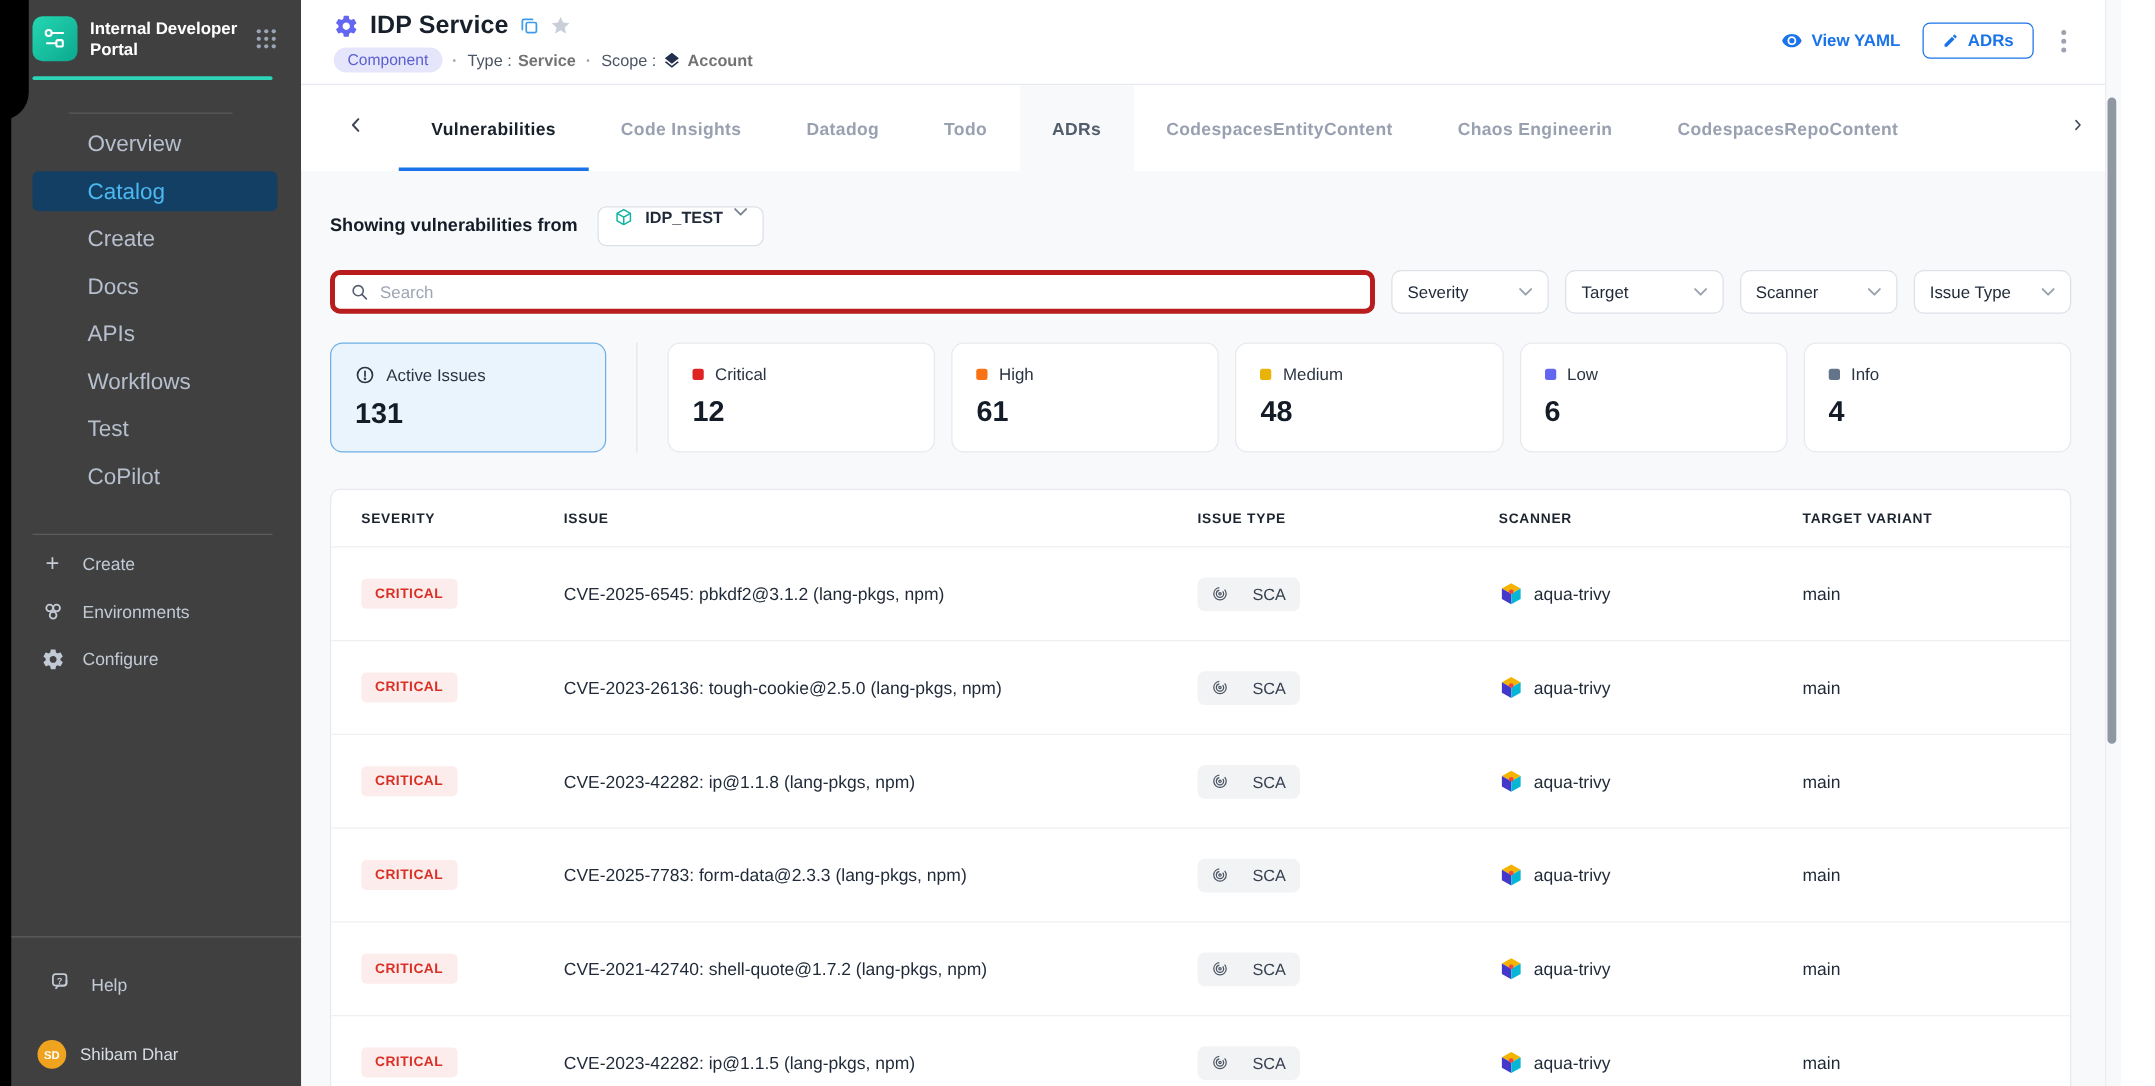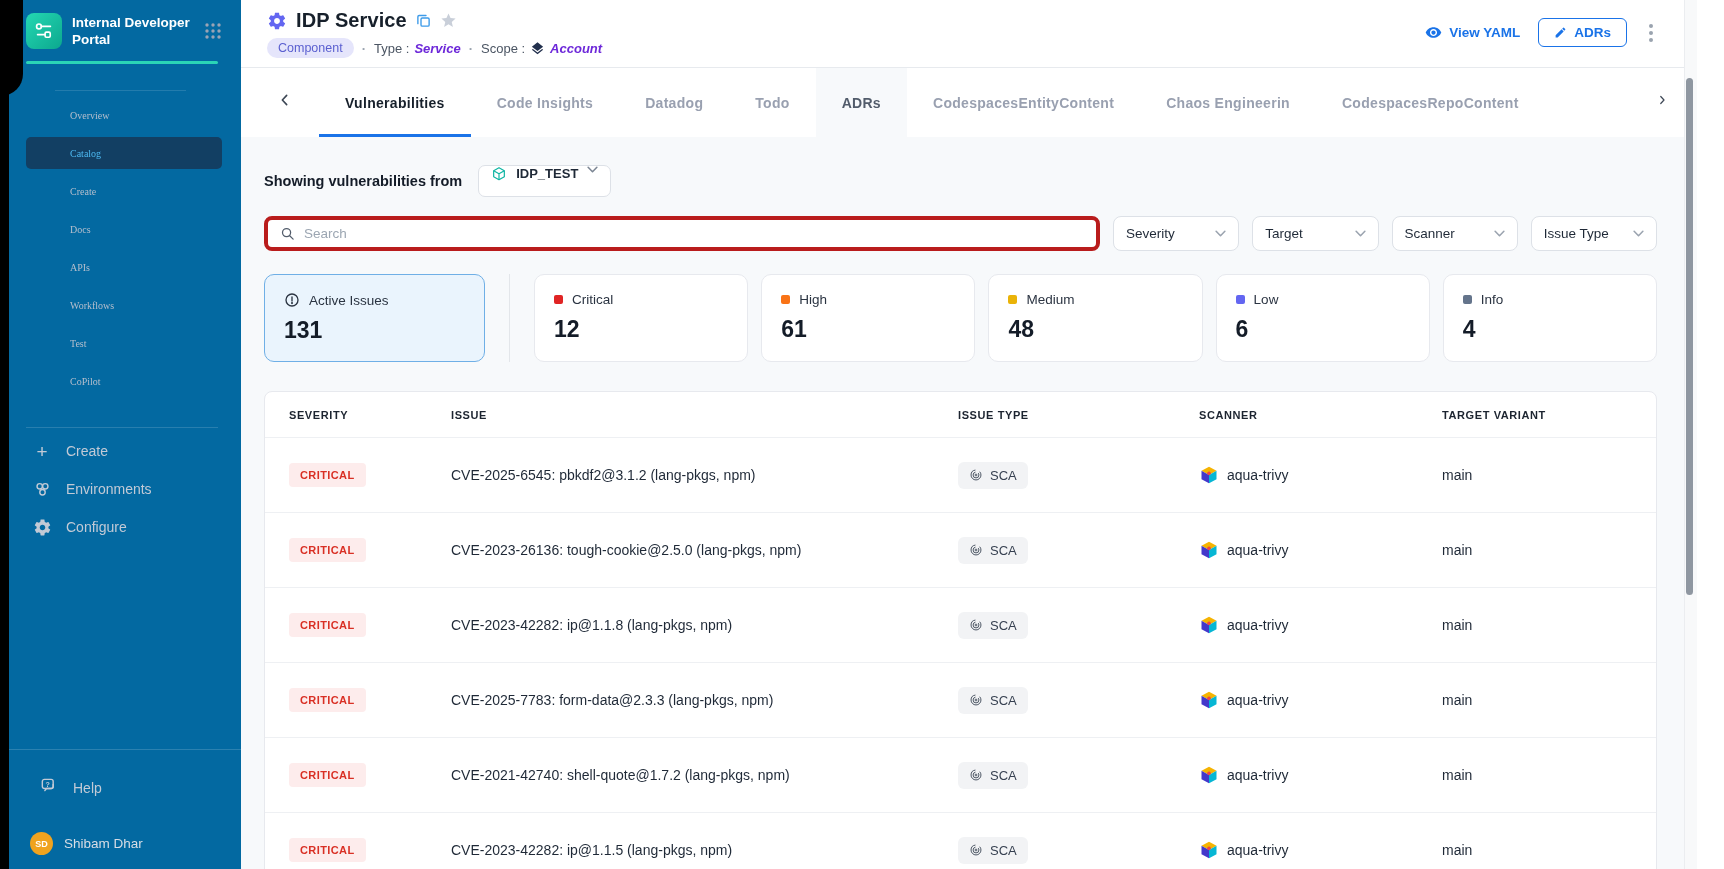--- a/index.html
+++ b/index.html
@@ -6,31 +6,31 @@
   html,body { width:1724px; height:869px; overflow:hidden; background:#fff;
     font-family:"Liberation Sans","DejaVu Sans",sans-serif; }
   .app { position:relative; width:1724px; height:869px; overflow:hidden; background:#fff; }
 
   
   .edge-strip { position:absolute; left:0; top:0; width:9px; height:869px; background:#000; z-index:30; }
   .corner-top { position:absolute; left:0; top:0; width:23px; height:96px; background:#000;
     border-bottom-right-radius:22px; z-index:30; }
 
   
-  .sidebar { position:absolute; left:0; top:0; width:241px; height:869px; background:#0369a1; color:#bac2cf; }
+  .sidebar { position:absolute; left:0; top:0; width:241px; height:869px; background:#404040; color:#bac2cf; }
   .sb-head { display:flex; align-items:center; padding:13px 18px 0 26px; }
   .logo-tile { width:36px; height:36px; border-radius:8px; flex:none;
     background:linear-gradient(135deg,#24d8b2,#0ca88e); display:flex; align-items:center; justify-content:center; }
   .brand { margin-left:10px; font-size:13.5px; font-weight:700; color:#fff; line-height:17px; flex:1; }
   .grid-icon { width:20px; height:20px; flex:none; }
   .teal-rule { margin:12px 23px 0 26px; height:3px; background:#2bd5b6; border-radius:2px; }
   .sb-div { height:1px; background:rgba(255,255,255,0.13); margin:26px 55px 0 55px; }
   .sb-nav { margin-top:8px; }
   .sb-item { height:32px; margin:6px 19px 6px 26px; display:flex; align-items:center;
-    padding-left:44px; font-size:10px; color:#b6bfcd; border-radius:5px; cursor:pointer;font-family:Liberation Serif, serif; }
+    padding-left:44px; font-size:18px; color:#b6bfcd; border-radius:5px; cursor:pointer; }
   .sb-item.active { background:#123f63; color:#4cb8f0; }
   .sb-div2 { height:1px; background:rgba(255,255,255,0.15); margin:30px 23px 0 26px; }
   .sb-action { height:30px; margin:8px 19px; display:flex; align-items:center; gap:14px;
     padding-left:13px; font-size:14px; color:#c2cad6; cursor:pointer; }
   .sb-action .ic { width:20px; height:20px; display:flex; align-items:center; justify-content:center; }
   .plus-glyph { font-size:19px; font-weight:400; color:#c2cad6; line-height:1; }
   .sb-bottom { position:absolute; left:0; right:0; bottom:0; }
   .sb-div3 { height:1px; background:rgba(255,255,255,0.16); }
   .help-row { display:flex; align-items:center; gap:14px; padding:26px 0 0 39px; font-size:14px; color:#c2cad6; cursor:pointer; }
   .user-row { display:flex; align-items:center; gap:11px; padding:33px 0 14px 30px; cursor:pointer; }
@@ -40,21 +40,21 @@
 
   
   .main { position:absolute; left:241px; top:0; width:1443px; height:869px; background:#f7f9fb; }
 
   .hdr { position:relative; height:68px; background:#fff; border-bottom:1px solid #e7eaee; padding:9px 0 12px 26px; }
   .hdr-title-row { display:flex; align-items:center; gap:9px; }
   .page-title { font-size:20px; font-weight:700; color:#17202b; letter-spacing:0.1px; }
   .hdr-meta { display:flex; align-items:center; gap:8px; margin-top:6px; font-size:13px; color:#4b5563; }
   .kind-pill { background:#e5e5fb; color:#5a5fd0; font-size:12.5px; padding:3px 11px; border-radius:12px; }
   .meta-dot { color:#9aa3af; font-weight:700; }
-  .meta-strong { color:#6d28d9; font-weight:700;font-style:italic; }
+  .meta-strong { color:#737373; font-weight:700; }
   .meta-pair { display:flex; align-items:center; gap:5px; }
   .hdr-right { position:absolute; right:27px; top:18px; display:flex; align-items:center; gap:18px; }
   .view-yaml { display:flex; align-items:center; gap:7px; color:#1a73e8; font-size:13.5px; font-weight:700; cursor:pointer; }
   .edit-btn { display:flex; align-items:center; gap:7px; border:1.5px solid #1a73e8; border-radius:6px;
     color:#1a73e8; font-size:13.5px; font-weight:700; padding:6px 15px; background:#fff; cursor:pointer; }
   .kebab { display:flex; flex-direction:column; gap:3px; padding:4px; cursor:pointer; }
   .kebab i { width:4px; height:4px; border-radius:50%; background:#9aa3af; }
 
   
   .tabbar { position:relative; height:69px; background:#fff; overflow:hidden; }
@@ -98,21 +98,21 @@
   
   .table-card { margin-top:29px; background:#fff; border:1px solid #e7e9ee; border-radius:8px; overflow:hidden; }
   .t-grid { display:grid; grid-template-columns:186px 507px 241px 243px 1fr; align-items:center; }
   .t-head { height:45px; }
   .t-head > div { font-size:11px; font-weight:700; letter-spacing:0.6px; color:#1c2430; }
   .t-row { height:75px; border-top:1px solid #eef0f3; }
   .c1 { padding-left:24px; }
   .sev-badge { display:inline-block; background:#fdecec; color:#d93025; font-size:11px; font-weight:700;
     letter-spacing:0.4px; padding:6px 11px; border-radius:4px; }
   .issue-text { font-size:14px; color:#1f2937; }
-  .type-chip { display:inline-flex; align-items:center; gap:7px; background:#f2f3f5; border-radius:6px;
+  .type-chip { display:inline-flex; align-items:center; gap:19px; background:#f2f3f5; border-radius:6px;
     padding:6px 11px; font-size:13px; color:#374151; }
   .scanner-cell { display:flex; align-items:center; gap:8px; font-size:14px; color:#1f2937; }
   .target-text { font-size:14px; color:#1f2937; }
 
   
   .scroll-track { position:absolute; left:1684px; top:0; width:13px; height:869px; background:#f8f9fa;
     border-left:1px solid #ebedf0; }
   .scroll-thumb { position:absolute; left:1686px; top:78px; width:7px; height:517px; background:#8f97a1;
     border-radius:4px; }
   .gutter { position:absolute; left:1697px; top:0; width:27px; height:869px; background:#fff; }

